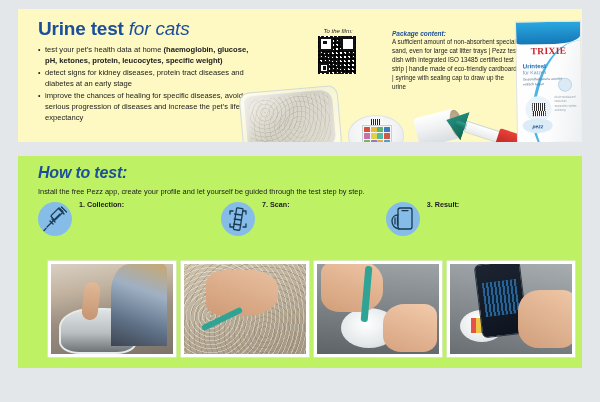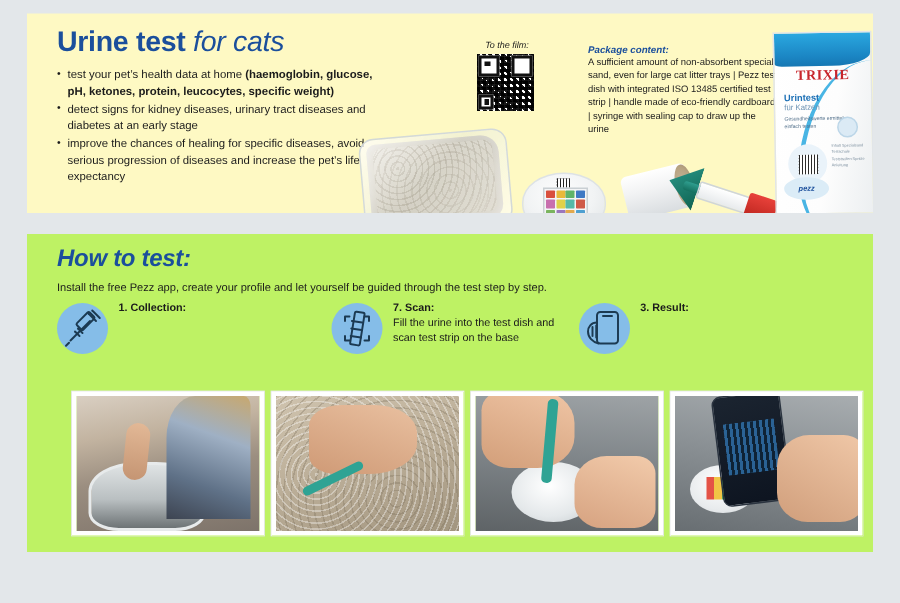--- a/index.html
+++ b/index.html
@@ -421,21 +421,21 @@
     <div class="title">
       <span>Urine test</span>
       <span class="it">for cats</span>
     </div>
 
     <ul class="bullets">
       <li>
         <span>test your pet’s health data at home </span><b>(haemoglobin, glucose, pH, ketones, protein, leucocytes, specific weight)</b>
       </li>
       <li>
-        <span>detect signs for kidney diseases, urinary tract diseases and diabetes at an early stage</span>
+        <span>detect signs for kidney diseases, protein tract diseases and diabetes at an early stage</span>
       </li>
       <li>
         <span>improve the chances of healing for specific diseases, avoid serious progression of diseases and increase the pet’s life expectancy</span>
       </li>
     </ul>
 
     <div class="qr-block">
       <div class="qr-label">To the film:</div>
       <div class="qr">
         <i></i>
@@ -538,21 +538,20 @@
               <line x1="12.8" y1="22" x2="19.6" y2="23"></line>
               <path d="M9 12 V9 H12"></path>
               <path d="M25 12 V9 H22"></path>
               <path d="M9 22 V25 H12"></path>
               <path d="M25 22 V25 H22"></path>
             </g>
           </svg>
         </div>
         <div class="step-text">
           <span class="h">7. Scan:</span>
-          <span>Fill the urine into the test dish and scan test strip on the base</span>
         </div>
       </div>
 
       <div class="step s3">
         <div class="step-icon">
           <svg width="34" height="34" viewBox="0 0 34 34">
             <g stroke="#1b3a52" stroke-width="1.3" fill="none" stroke-linecap="round" stroke-linejoin="round">
               <rect x="12" y="6" width="14" height="21" rx="2.2"></rect>
               <line x1="16" y1="8.6" x2="22" y2="8.6"></line>
               <path d="M12 13 C8 13 6 16 6 19 C6 23 9 26 13 27"></path>

